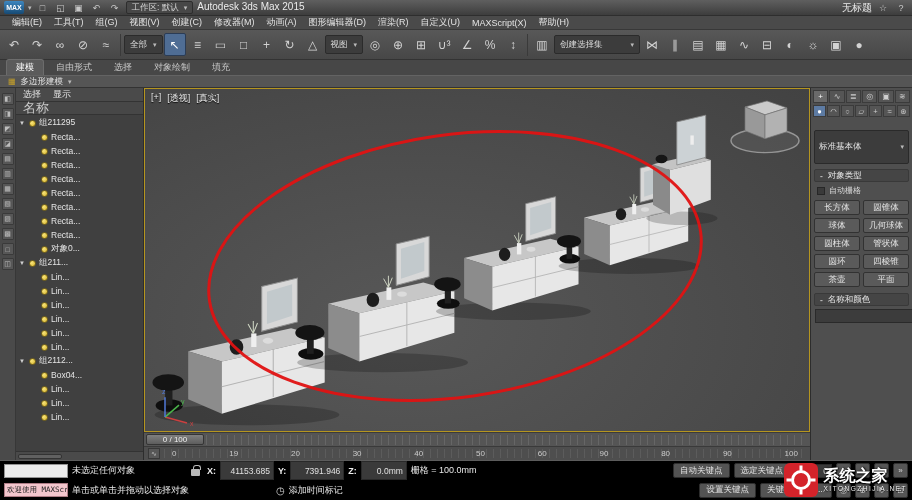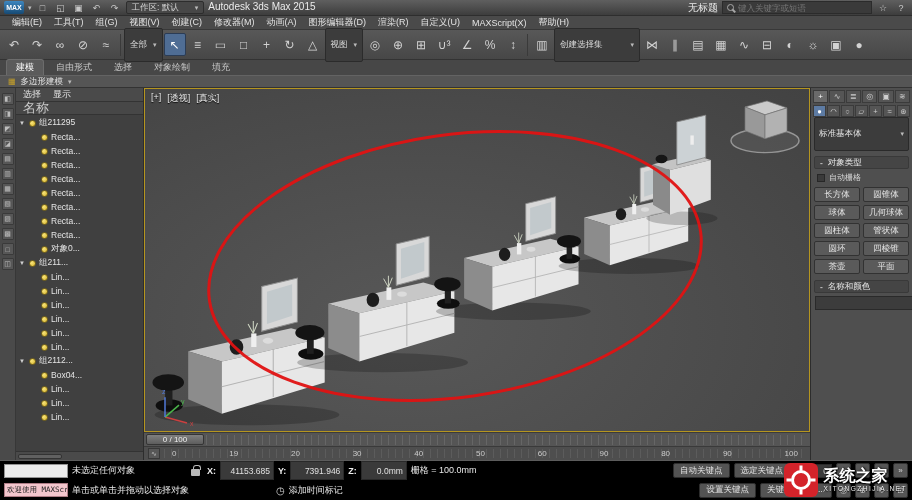--- a/index.html
+++ b/index.html
@@ -4,38 +4,38 @@
 <style>
   *{box-sizing:border-box;margin:0;padding:0}
   html,body{width:912px;height:500px;overflow:hidden}
   body{font-family:"Liberation Sans",sans-serif;background:#4d4d4d;color:#ddd;position:relative;font-size:10px}
   .flat{display:contents}
 
   
   .titlebar{height:16px;background:linear-gradient(#5f5f5f,#3d3d3d);display:flex;align-items:center;gap:4px;padding:0 4px;border-bottom:1px solid #2e2e2e}
   .maxlogo{width:20px;height:13px;border-radius:2px;background:linear-gradient(#37n 0,#000 0);background:linear-gradient(#3d87c0,#174a74);color:#fff;font-weight:bold;font-size:7px;display:flex;align-items:center;justify-content:center}
   .qicon{width:14px;height:13px;display:flex;align-items:center;justify-content:center;color:#c9c9c9;font-size:9px}
-  .wsdrop{height:13px;background:#474747;border:1px solid #2d2d2d;border-radius:2px;display:flex;align-items:center;gap:16px;padding:0 5px;font-size:8.5px;color:#d6d6d6}
+  .wsdrop{height:13px;background:#474747;border:1px solid #2d2d2d;border-radius:2px;display:flex;align-items:center;gap:5px;padding:0 5px;font-size:8.5px;color:#d6d6d6}
   .caret{font-size:7px;color:#bbb}
   .apptitle{flex:1;text-align:center;font-size:10px;color:#ececec;display:flex;justify-content:space-between;gap:24px}
   .searchbox{width:150px;height:13px;background:#3a3a3a;border:1px solid #2b2b2b;display:flex;align-items:center;gap:4px;padding:0 4px}
   .searchbox input{flex:1;background:transparent;border:none;outline:none;color:#b5b5b5;font-size:8.5px;font-family:"Liberation Sans",sans-serif}
   .mag{width:7px;height:7px;border:1.5px solid #a8a8a8;border-radius:50%;position:relative;flex:none}
   .mag::after{content:'';position:absolute;width:4px;height:1.5px;background:#a8a8a8;transform:rotate(45deg);right:-3px;bottom:-1px}
 
   
   .menubar{height:14px;background:#4a4a4a;display:flex;align-items:center;padding:0 6px;border-bottom:1px solid #383838}
   .menuitem{padding:0 6px;font-size:9px;color:#e3e3e3;white-space:nowrap}
 
   
   .toolbar{height:30px;background:linear-gradient(#585858,#474747);display:flex;align-items:center;padding:0 3px;gap:1px;border-bottom:1px solid #333}
   .tbi{width:22px;height:23px;display:flex;align-items:center;justify-content:center;font-size:12px;color:#d2d2d2;border:1px solid transparent;border-radius:2px;flex:none}
   .tbi.on{background:#4f6d94;border-color:#2b3c55;color:#fff}
   .tsep{width:1px;height:22px;background:#3a3a3a;margin:0 2px;flex:none}
-  .tdrop{height:34px;background:#3c3c3c;border:1px solid #2b2b2b;border-radius:2px;display:flex;align-items:center;gap:6px;padding:0 5px;font-size:8.5px;color:#dcdcdc;flex:none}
+  .tdrop{height:19px;background:#3c3c3c;border:1px solid #2b2b2b;border-radius:2px;display:flex;align-items:center;gap:6px;padding:0 5px;font-size:8.5px;color:#dcdcdc;flex:none}
 
   
   .ribbontabs{height:15px;background:#474747;display:flex;align-items:flex-end;padding:0 6px;gap:2px}
   .rtab{padding:1px 9px;font-size:9px;color:#c8c8c8;border:1px solid transparent;border-bottom:none;border-radius:3px 3px 0 0}
   .rtab.active{background:#5b5b5b;border-color:#6c6c6c;color:#fff}
   .ribbonpanel{height:13px;background:#555;border-top:1px solid #636363;border-bottom:1px solid #333;display:flex;align-items:center;gap:5px;padding:0 8px;font-size:8.5px;color:#e0e0e0}
   .rpicon{font-size:8px;color:#c9a227}
 
   
   .main{height:372px;display:flex}
@@ -68,21 +68,21 @@
   .tick{font-size:8px;color:#cacaca}
 
   
   .cmdpanel{width:102px;background:#4f4f4f;border-left:1px solid #2d2d2d;display:flex;flex-direction:column}
   .cp-tabs{display:flex;gap:1px;padding:2px 2px 0}
   .cpt{flex:1;height:13px;background:#555;border:1px solid #3b3b3b;display:flex;align-items:center;justify-content:center;font-size:8px;color:#cfcfcf}
   .cpt.active{background:#6a6a6a;color:#fff}
   .cp-cats{display:flex;gap:1px;padding:2px 2px 0}
   .cpc{flex:1;height:12px;background:#555;border:1px solid #3b3b3b;display:flex;align-items:center;justify-content:center;font-size:7.5px;color:#cfcfcf}
   .cpc.active{background:#5d7ba3;color:#fff}
-  .cp-drop{margin:0 3px 2px;height:28px;background:#3c3c3c;border:1px solid #2a2a2a;border-radius:2px;display:flex;align-items:center;justify-content:space-between;padding:16px 4px;font-size:8.5px;color:#e2e2e2}
+  .cp-drop{margin:13px 3px 2px;height:28px;background:#3c3c3c;border:1px solid #2a2a2a;border-radius:2px;display:flex;align-items:center;justify-content:space-between;padding:16px 4px;font-size:8.5px;color:#e2e2e2}
   .rollout{margin:3px 3px 0;height:13px;background:#454545;border:1px solid #393939;border-radius:2px;display:flex;align-items:center;gap:5px;padding:0 5px;font-size:8.5px;color:#e6e6e6}
   .rminus{color:#bbb;font-weight:bold}
   .autogrid{display:flex;align-items:center;gap:4px;padding:3px 6px 1px;font-size:8px;color:#d8d8d8}
   .cbx{width:8px;height:8px;background:#3a3a3a;border:1px solid #272727;flex:none}
   .otgrid{display:grid;grid-template-columns:1fr 1fr;gap:3px;padding:3px}
   .otbtn{height:15px;background:#5a5a5a;border:1px solid #323232;border-radius:2px;color:#e4e4e4;font-size:8.5px;font-family:"Liberation Sans",sans-serif}
   .namerow{display:flex;gap:3px;padding:3px 4px}
   .nameinput{flex:1;height:14px;background:#3c3c3c;border:1px solid #2a2a2a;color:#ddd;font-size:8.5px;font-family:"Liberation Sans",sans-serif}
 
   
@@ -116,24 +116,20 @@
   <div class="flat">
     
   <div class="qicon">□</div><div class="qicon">◱</div><div class="qicon">▣</div><div class="qicon">↶</div><div class="qicon">↷</div></div>
   <div class="wsdrop">
     <span>工作区: 默认</span>
     <span class="caret">▾</span>
   </div>
   <div class="apptitle">
     <span>Autodesk 3ds Max  2015</span>
     <span>无标题</span>
-  </div>
-  <div class="searchbox">
-    <span class="mag"></span>
-    <input placeholder="键入关键字或短语" style="">
   </div>
   <div class="flat">
     
   <div class="qicon">☆</div><div class="qicon">?</div></div>
 </div>
 
 <div class="menubar">
   <div class="flat">
     
   <span class="menuitem">编辑(E)</span><span class="menuitem">工具(T)</span><span class="menuitem">组(G)</span><span class="menuitem">视图(V)</span><span class="menuitem">创建(C)</span><span class="menuitem">修改器(M)</span><span class="menuitem">动画(A)</span><span class="menuitem">图形编辑器(D)</span><span class="menuitem">渲染(R)</span><span class="menuitem">自定义(U)</span><span class="menuitem">MAXScript(X)</span><span class="menuitem">帮助(H)</span></div>

